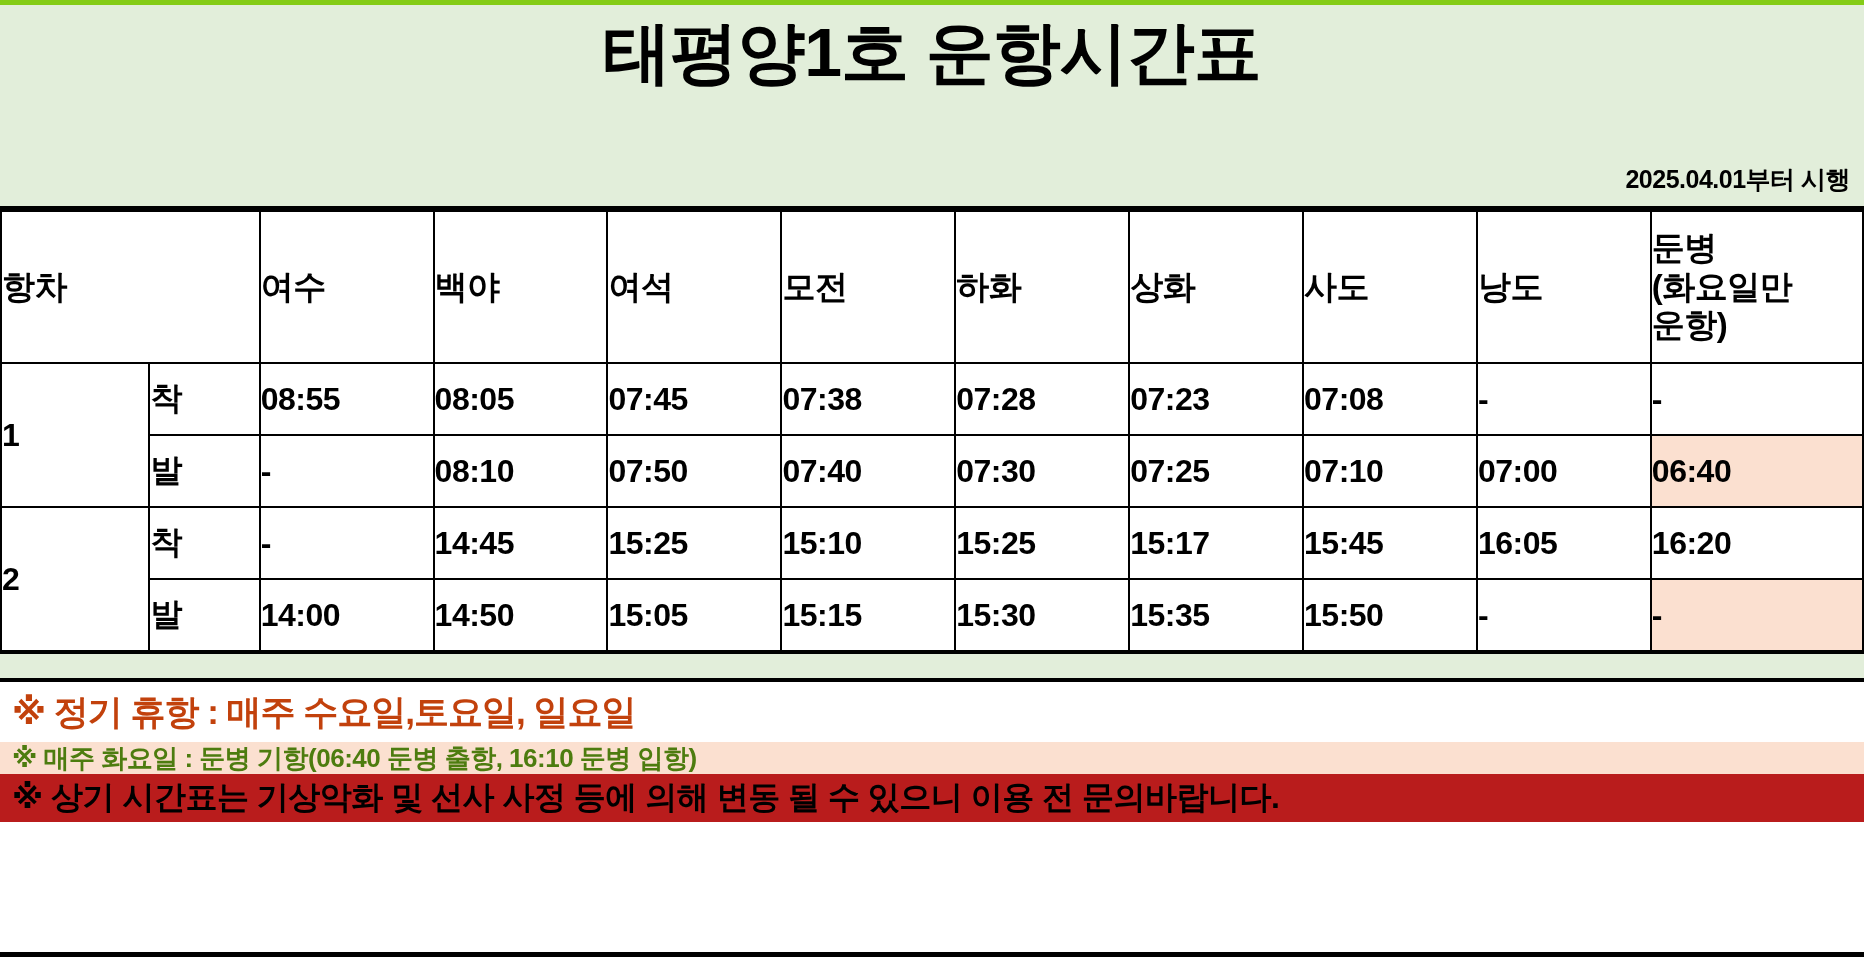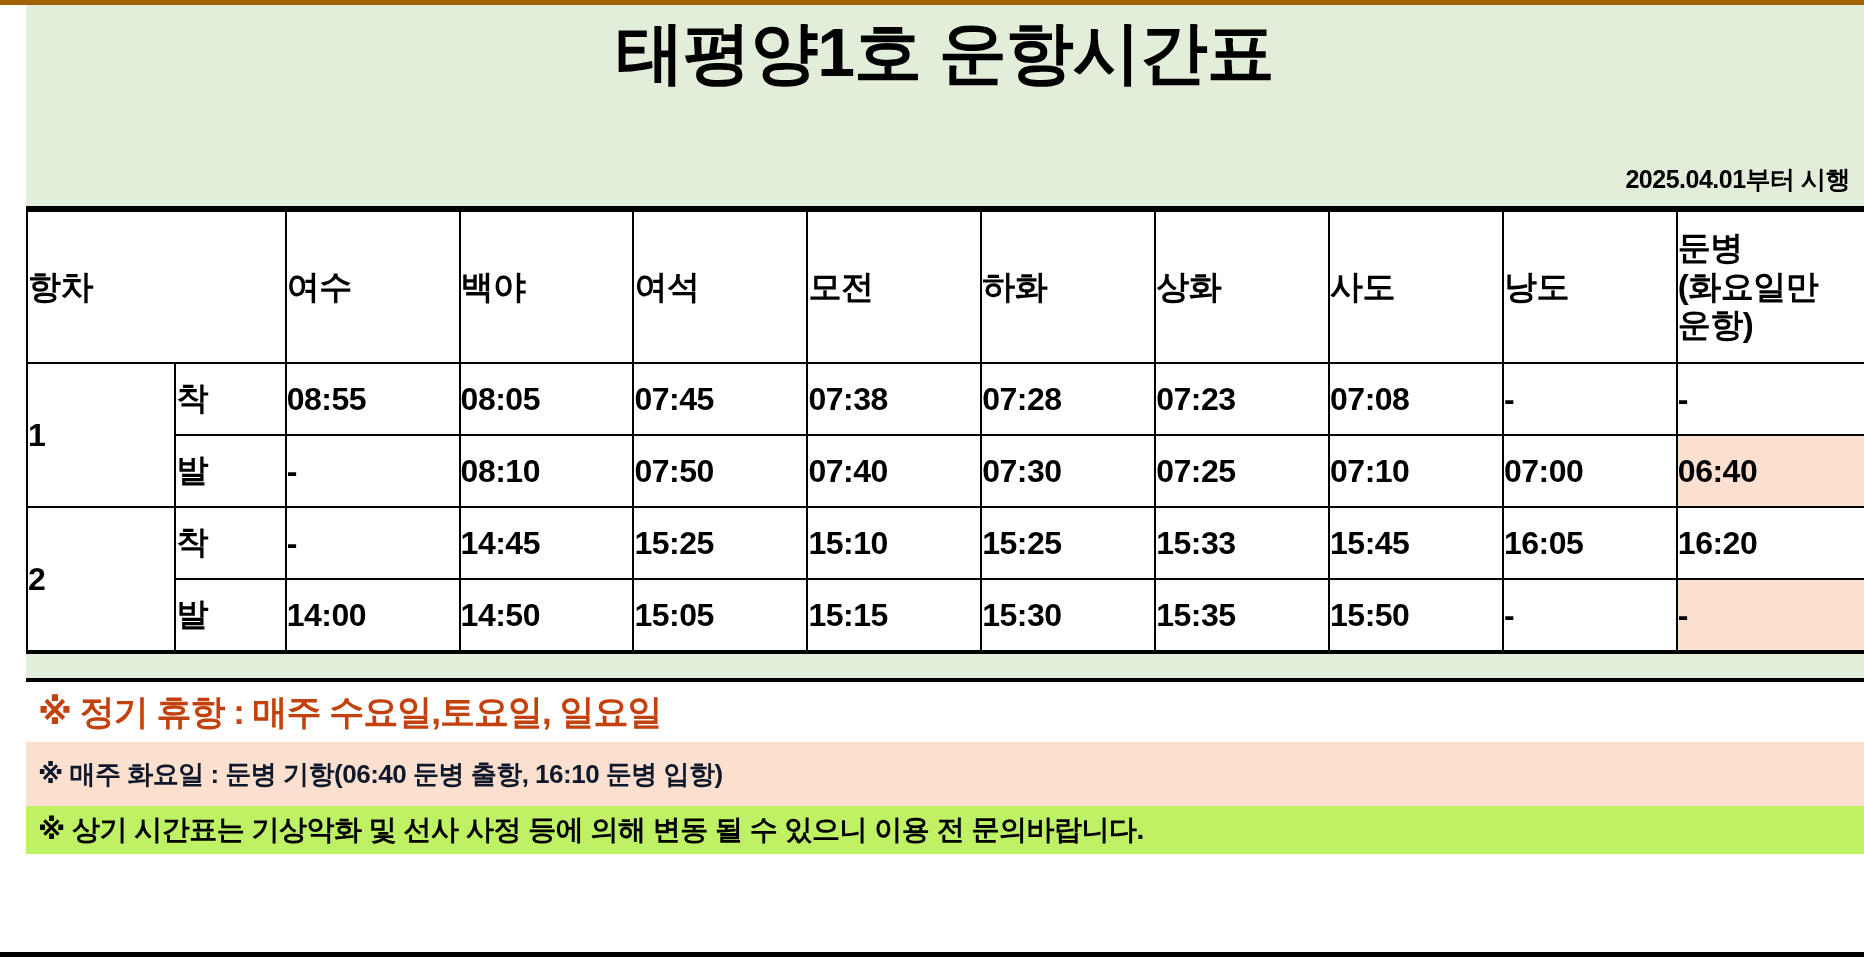--- a/index.html
+++ b/index.html
@@ -13,26 +13,25 @@
     height: 957px;
     font-family: "Liberation Sans", "DejaVu Sans", sans-serif;
     color: #000000;
     overflow: hidden;
   }
 
   #page {
     width: 1864px;
     height: 957px;
     box-sizing: border-box;
-    border-top: 5px solid #a16207;
+    border-top: 5px solid #84cc16;
     border-bottom: 5px solid #000;
     display: flex;
     flex-direction: column;
     background: #ffffff;
-    padding-left: 26px;
   }
 
   
   .banner {
     background: #e2eeda;
     border-bottom: 4px solid #000;
     box-sizing: border-box;
     height: 205px;
     position: relative;
     flex: 0 0 auto;
@@ -139,33 +138,33 @@
   }
   .note-primary {
     height: 60px;
     font-size: 35px;
     font-weight: bold;
     color: #c2410c;
     background: #ffffff;
     letter-spacing: -1px;
   }
   .note-tuesday {
-    height: 64px;
+    height: 32px;
     font-size: 26px;
     font-weight: bold;
-    color: #0f172a;
+    color: #4d7c0f;
     background: #fbe0d0;
     letter-spacing: -0.5px;
   }
   .note-disclaimer {
     height: 48px;
-    font-size: 28px;
+    font-size: 32px;
     font-weight: bold;
     color: #000000;
-    background: #bef264;
+    background: #b91c1c;
     letter-spacing: -0.5px;
     text-align: right;
   }
 </style>
 </head>
 <body>
 
 <div id="page">
 
   <div class="banner">
@@ -236,21 +235,21 @@
         </tr>
 
         <tr class="row-arrive">
           <td class="voyage-num" rowspan="2">2</td>
           <td class="arrdep">착</td>
           <td>-</td>
           <td>14:45</td>
           <td>15:25</td>
           <td>15:10</td>
           <td>15:25</td>
-          <td>15:33</td>
+          <td>15:17</td>
           <td>15:45</td>
           <td>16:05</td>
           <td class="dunbyeong-cell">16:20</td>
         </tr>
 
         <tr class="row-depart">
           <td class="arrdep depart-row">발</td>
           <td class="depart-row">14:00</td>
           <td class="depart-row">14:50</td>
           <td class="depart-row">15:05</td>

